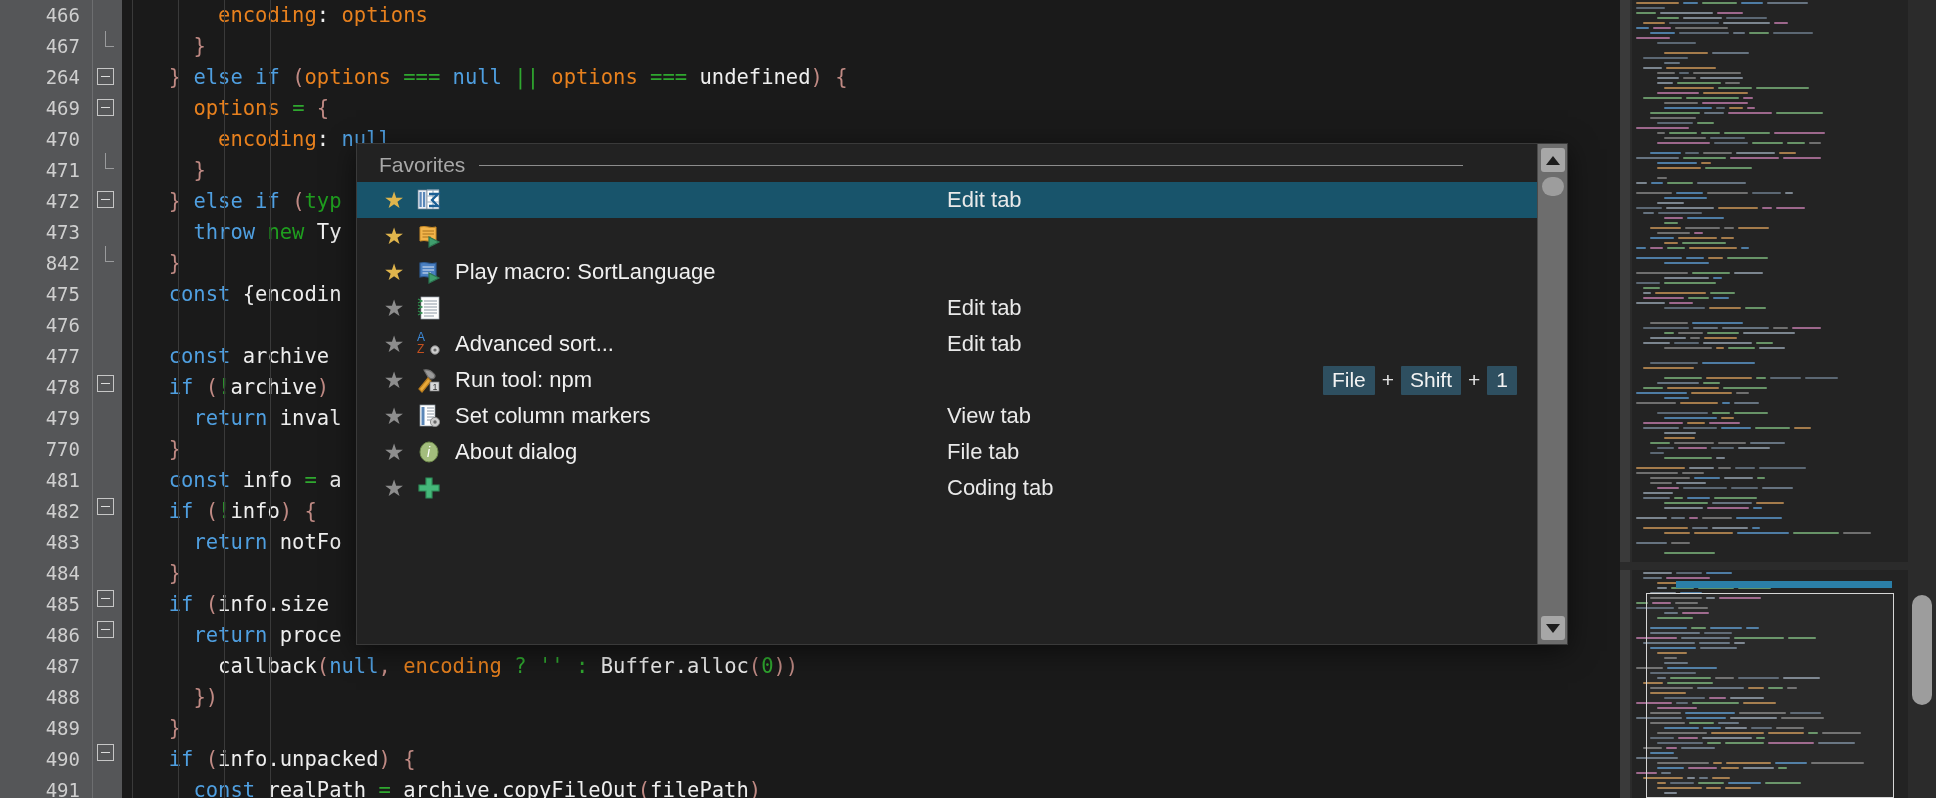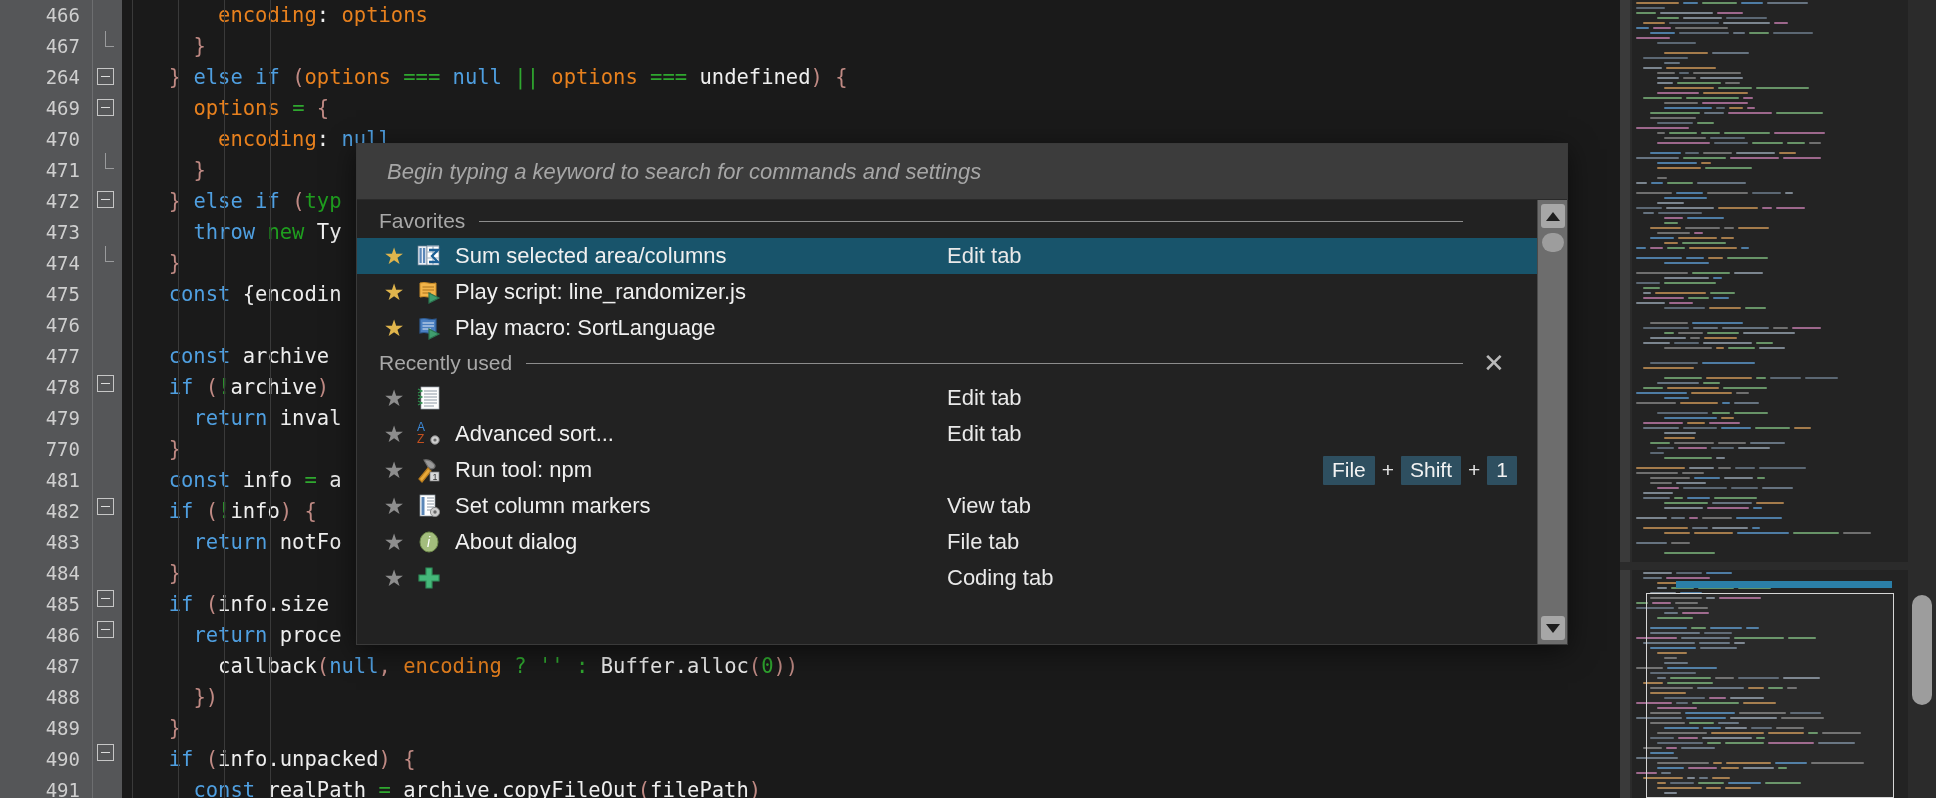--- a/index.html
+++ b/index.html
@@ -165,21 +165,21 @@
   <div class="editor">
     <div class="gutter" id="gutter">
         <div class="gnum">466</div>
         <div class="gnum">467</div>
         <div class="gnum">264</div>
         <div class="gnum">469</div>
         <div class="gnum">470</div>
         <div class="gnum">471</div>
         <div class="gnum">472</div>
         <div class="gnum">473</div>
-        <div class="gnum">474</div>
+        <div class="gnum">842</div>
         <div class="gnum">475</div>
         <div class="gnum">476</div>
         <div class="gnum">477</div>
         <div class="gnum">478</div>
         <div class="gnum">479</div>
         <div class="gnum">770</div>
         <div class="gnum">481</div>
         <div class="gnum">482</div>
         <div class="gnum">483</div>
         <div class="gnum">484</div>
@@ -269,71 +269,61 @@
         <div class="codeline"><span class="plain">    </span><span class="kw">return</span><span class="plain"> </span><span class="plain">proce</span></div>
         <div class="codeline"><span class="plain">      </span><span class="plain">callback</span><span class="punc">(</span><span class="kw">null</span><span class="punc">, </span><span class="prop">encoding</span><span class="plain"> </span><span class="op">?</span><span class="plain"> </span><span class="str">''</span><span class="plain"> </span><span class="op">:</span><span class="plain"> </span><span class="plain">Buffer.alloc</span><span class="punc">(</span><span class="num">0</span><span class="punc">))</span></div>
         <div class="codeline"><span class="plain">    </span><span class="punc">})</span></div>
         <div class="codeline"><span class="plain">  </span><span class="punc">}</span></div>
         <div class="codeline"><span class="plain">  </span><span class="kw">if</span><span class="plain"> </span><span class="punc">(</span><span class="plain">info.unpacked</span><span class="punc">)</span><span class="plain"> </span><span class="punc">{</span></div>
         <div class="codeline"><span class="plain">    </span><span class="kw">const</span><span class="plain"> </span><span class="plain">realPath</span><span class="plain"> </span><span class="op">=</span><span class="plain"> </span><span class="plain">archive.copyFileOut</span><span class="punc">(</span><span class="plain">filePath</span><span class="punc">)</span></div>
       </div>
   </div>
 
   <div class="palette">
-    <div class="pal-search">
-      <span class="ph">Begin typing a keyword to search for commands and settings</span>
-    </div>
     <div class="pal-body">
       <div class="pal-list" id="pal-list">
           <div class="sect">
             <span class="sect-label">Favorites</span>
             <span class="sect-rule"></span>
             <span class="sect-close"></span>
           </div>
           <div class="row sel">
             <span class="star fav">★</span>
             <span class="icon-wrap">
               <svg width="26" height="26" viewBox="0 0 26 26">
                 <rect x="2" y="3" width="9" height="19" fill="#e9eef5" stroke="#6f8296" stroke-width=".7"></rect>
                 <rect x="11" y="3" width="12" height="19" fill="#ffffff" stroke="#6f8296" stroke-width=".7"></rect>
                 <rect x="3.5" y="5" width="2.2" height="15" fill="#5b87b8"></rect>
                 <rect x="7" y="5" width="2.2" height="15" fill="#5b87b8"></rect>
                 <path d="M11,3 L23,3 M11,9 L23,9 M11,15 L23,15 M17,3 L17,22" fill="none" stroke="#9fb3c6" stroke-width="1.2"></path>
                 <path d="M13,7 L22,7 L16,13 L22,19 L13,19" fill="none" stroke="#1c5f95" stroke-width="2.3"></path>
               </svg>
             </span>
-            <span class="row-label">Sum selected area/columns</span>
             <span class="row-tab">Edit tab</span>
           </div>
           <div class="row">
             <span class="star fav">★</span>
             <span class="icon-wrap">
               <svg width="26" height="26" viewBox="0 0 26 26">
                 <path d="M4,4 q4,-1 8,0 q4,1 8,0 l0,14 q-4,1 -8,0 q-4,-1 -8,0 z" fill="#f2b44a" stroke="#c98b26"></path>
                 <path d="M6.5,8 L18,8 M6.5,11 L18,11 M6.5,14 L15,14" fill="none" stroke="#a9731c" stroke-width="1.2"></path>
                 <path d="M13,14 L23,19 L13,24 z" fill="#3f9e6e" stroke="#2c7450" stroke-width="1.2"></path>
               </svg>
             </span>
-            <span class="row-label">Play script: line_randomizer.js</span>
           </div>
           <div class="row">
             <span class="star fav">★</span>
             <span class="icon-wrap">
               <svg width="26" height="26" viewBox="0 0 26 26">
                 <path d="M4,4 q4,-1 8,0 q4,1 8,0 l0,14 q-4,1 -8,0 q-4,-1 -8,0 z" fill="#4a7fc1" stroke="#2e5b93" stroke-width="1.2"></path>
                 <path d="M6.5,8 L18,8 M6.5,11 L18,11 M6.5,14 L15,14" fill="none" stroke="#dfe9f5" stroke-width="1.2"></path>
                 <path d="M13,14 L23,19 L13,24 z" fill="#3f9e6e" stroke="#2c7450" stroke-width="1.2"></path>
               </svg>
             </span>
             <span class="row-label">Play macro: SortLanguage</span>
-          </div>
-          <div class="sect">
-            <span class="sect-label">Recently used</span>
-            <span class="sect-rule"></span>
-            <span class="sect-close">✕</span>
           </div>
           <div class="row">
             <span class="star">★</span>
             <span class="icon-wrap">
               <svg width="26" height="26" viewBox="0 0 26 26">
                 <rect x="5" y="2" width="18" height="22" fill="#fdfdfd" stroke="#9aa3ab" stroke-width=".7"></rect>
                 <path d="M8,6 L21,6 M8,9 L21,9 M8,12 L21,12 M8,15 L21,15 M8,18 L21,18 M8,21 L18,21" fill="none" stroke="#8d99a5" stroke-width="1.2"></path>
                 <path d="M2,4 L6,6 L2,8 M2,10 L6,12 L2,14 M2,16 L6,18 L2,20" fill="none" stroke="#2f8f4e" stroke-width="1.2"></path>
               </svg>
             </span>

